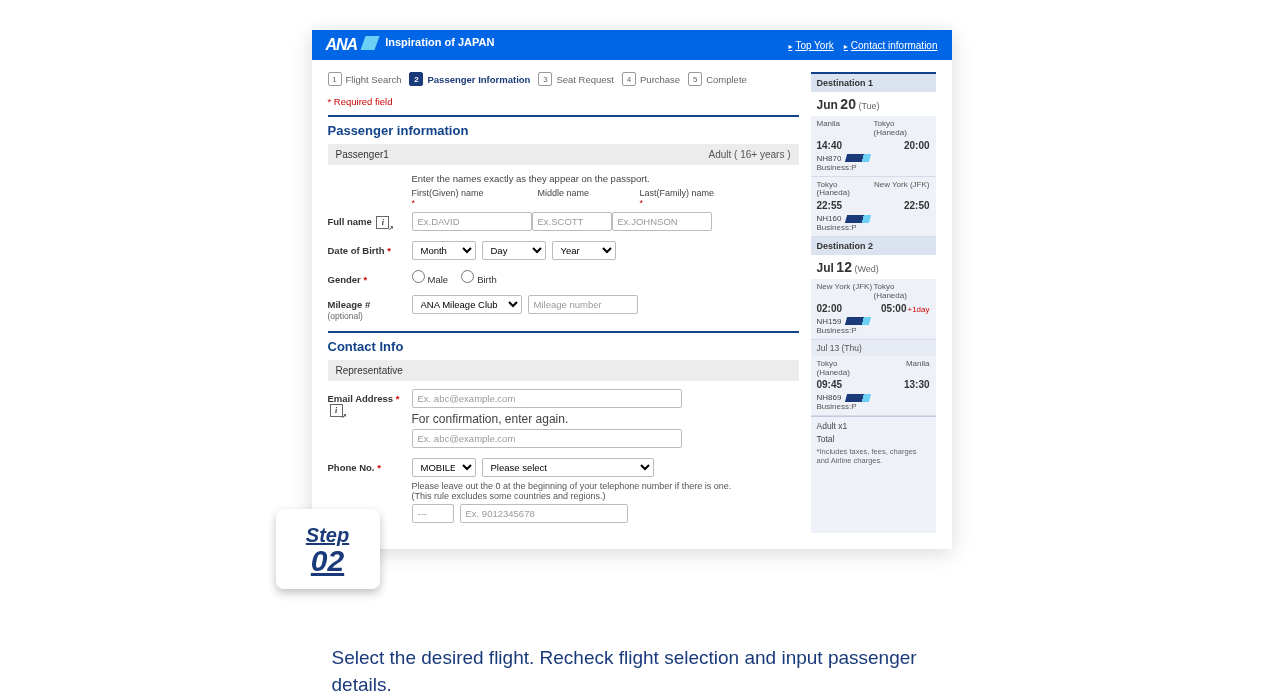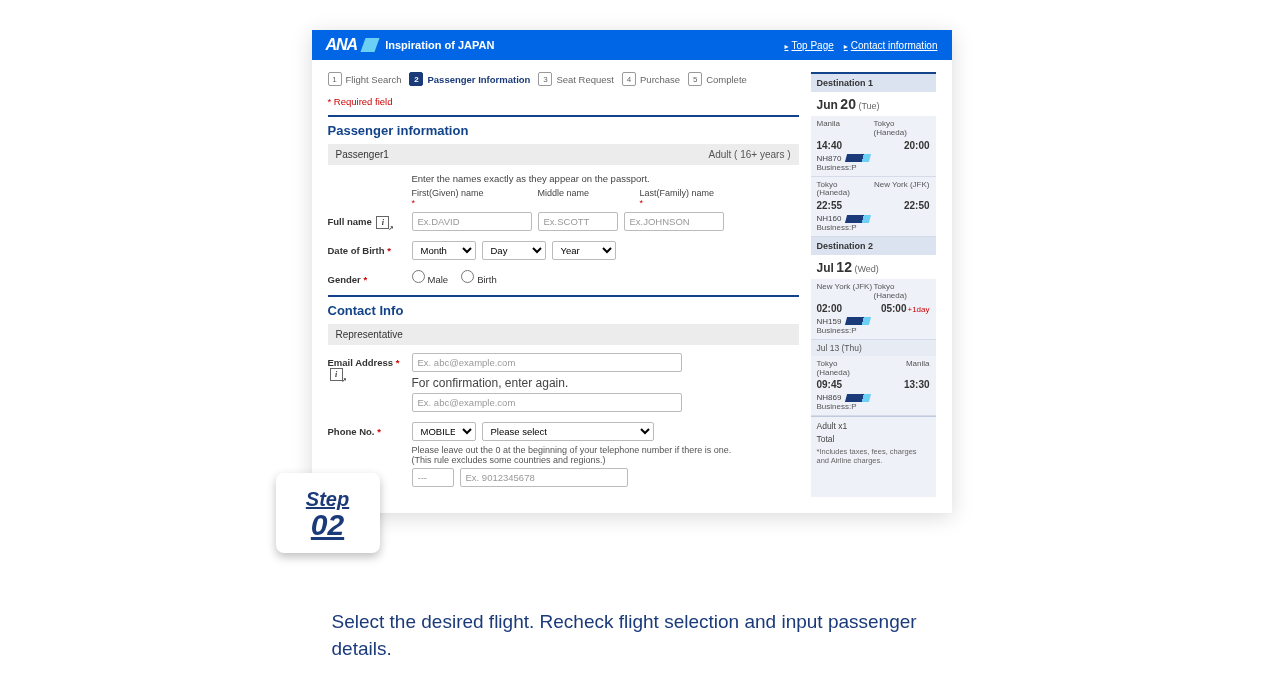--- a/index.html
+++ b/index.html
@@ -1,21 +1,21 @@
 <!DOCTYPE html>
 <html><head>
 <meta charset="utf-8">
 <style>
   * { box-sizing: border-box; margin: 0; padding: 0; }
   body { font-family: Arial, Helvetica, sans-serif; background: #fff; color: #333; font-size: 11px; }
   .page-outer { display: flex; justify-content: center; padding: 30px 0 40px; }
   .page-frame { width: 640px; background: #fff; box-shadow: 0 4px 20px rgba(0,0,0,0.15); position: relative; }
 
   .top-bar { background: #0d6efd; background: #0066e6; height: 30px; display: flex; align-items: center; padding: 0 14px; color: #fff; justify-content: space-between; }
-  .logo-block { display: flex; align-items: center; gap: 6px; }
+  .logo-block { display: flex; align-items: flex-start; gap: 6px; }
   .logo-text { font-style: italic; font-weight: 900; font-size: 16px; letter-spacing: -1px; }
   .logo-shape { width: 14px; height: 14px; background: #6cd0f5; transform: skewX(-20deg); margin-right: 2px; }
   .tagline { font-weight: 600; font-size: 11px; }
   .top-links { font-size: 10px; display: flex; gap: 10px; }
   .top-links a { color: #fff; text-decoration: underline; cursor: pointer; }
   .top-links .dot::before { content: "▸"; margin-right: 3px; font-size: 8px; }
 
   .content { padding: 12px 16px 16px; display: flex; gap: 12px; }
   .main-col { flex: 1; }
   .side-col { width: 125px; }
@@ -43,21 +43,21 @@
 
   .field-row { display: flex; gap: 8px; margin: 6px 0 10px; align-items: flex-start; }
   .field-label { width: 76px; font-size: 9.5px; font-weight: 600; color: #333; padding-top: 4px; }
   .field-sub { font-size: 8.5px; font-weight: 400; color: #666; }
   .inputs { flex: 1; }
 
   input[type=text] { border: 1px solid #bbb; padding: 3px 5px; font-size: 9.5px; color: #333; border-radius: 2px; }
   input[type=text]::placeholder { color: #999; }
   select { border: 1px solid #bbb; padding: 2px 4px; font-size: 9.5px; background: #fff; border-radius: 2px; }
 
-  .name-inputs { display: flex; gap: 6px; }
+  .name-inputs { display: flex; }
   .name-inputs input:nth-child(1) { width: 120px; }
   .name-inputs input:nth-child(2) { width: 80px; }
   .name-inputs input:nth-child(3) { width: 100px; }
 
   .dob-selects { display: flex; gap: 6px; }
   .dob-selects select { width: 64px; }
 
   .gender-row label { font-size: 9.5px; margin-right: 10px; }
   .gender-row input { margin-right: 3px; }
 
@@ -112,21 +112,21 @@
 <div class="page-outer">
   <div class="page-frame">
 
     <div class="top-bar">
       <div class="logo-block">
         <span class="logo-text">ANA</span>
         <span class="logo-shape"></span>
         <span class="tagline">Inspiration of JAPAN</span>
       </div>
       <div class="top-links">
-        <a class="dot">Top Page</a>
+        <a class="dot">Top York</a>
         <a class="dot">Contact information</a>
       </div>
     </div>
 
     <div class="content">
       <div class="main-col">
 
         <div class="steps">
           <div class="step">
               <span class="num">1</span>
@@ -195,20 +195,27 @@
         </div>
 
         <div class="field-row">
           <div class="field-label"><span>Gender</span> <span class="ast">*</span></div>
           <div class="inputs gender-row">
             <label><input type="radio" name="g" style=""><span>Male</span></label>
             <label><input type="radio" name="g" style=""><span>Birth</span></label>
           </div>
         </div>
 
+        <div class="field-row">
+          <div class="field-label"><span>Mileage #</span><br><span class="field-sub">(optional)</span></div>
+          <div class="inputs mileage-row">
+            <select><option>ANA Mileage Club</option></select>
+            <input type="text" placeholder="Mileage number" style="">
+          </div>
+        </div>
 
         <div class="section-title">Contact Info</div>
         <div class="passenger-bar">
           <span>Representative</span>
         </div>
 
         <div class="field-row">
           <div class="field-label"><span>Email Address</span> <span class="ast">*</span><br><span class="info-icon">i</span></div>
           <div class="inputs">
             <input type="text" class="email-input" placeholder="Ex. abc@example.com" style="">

